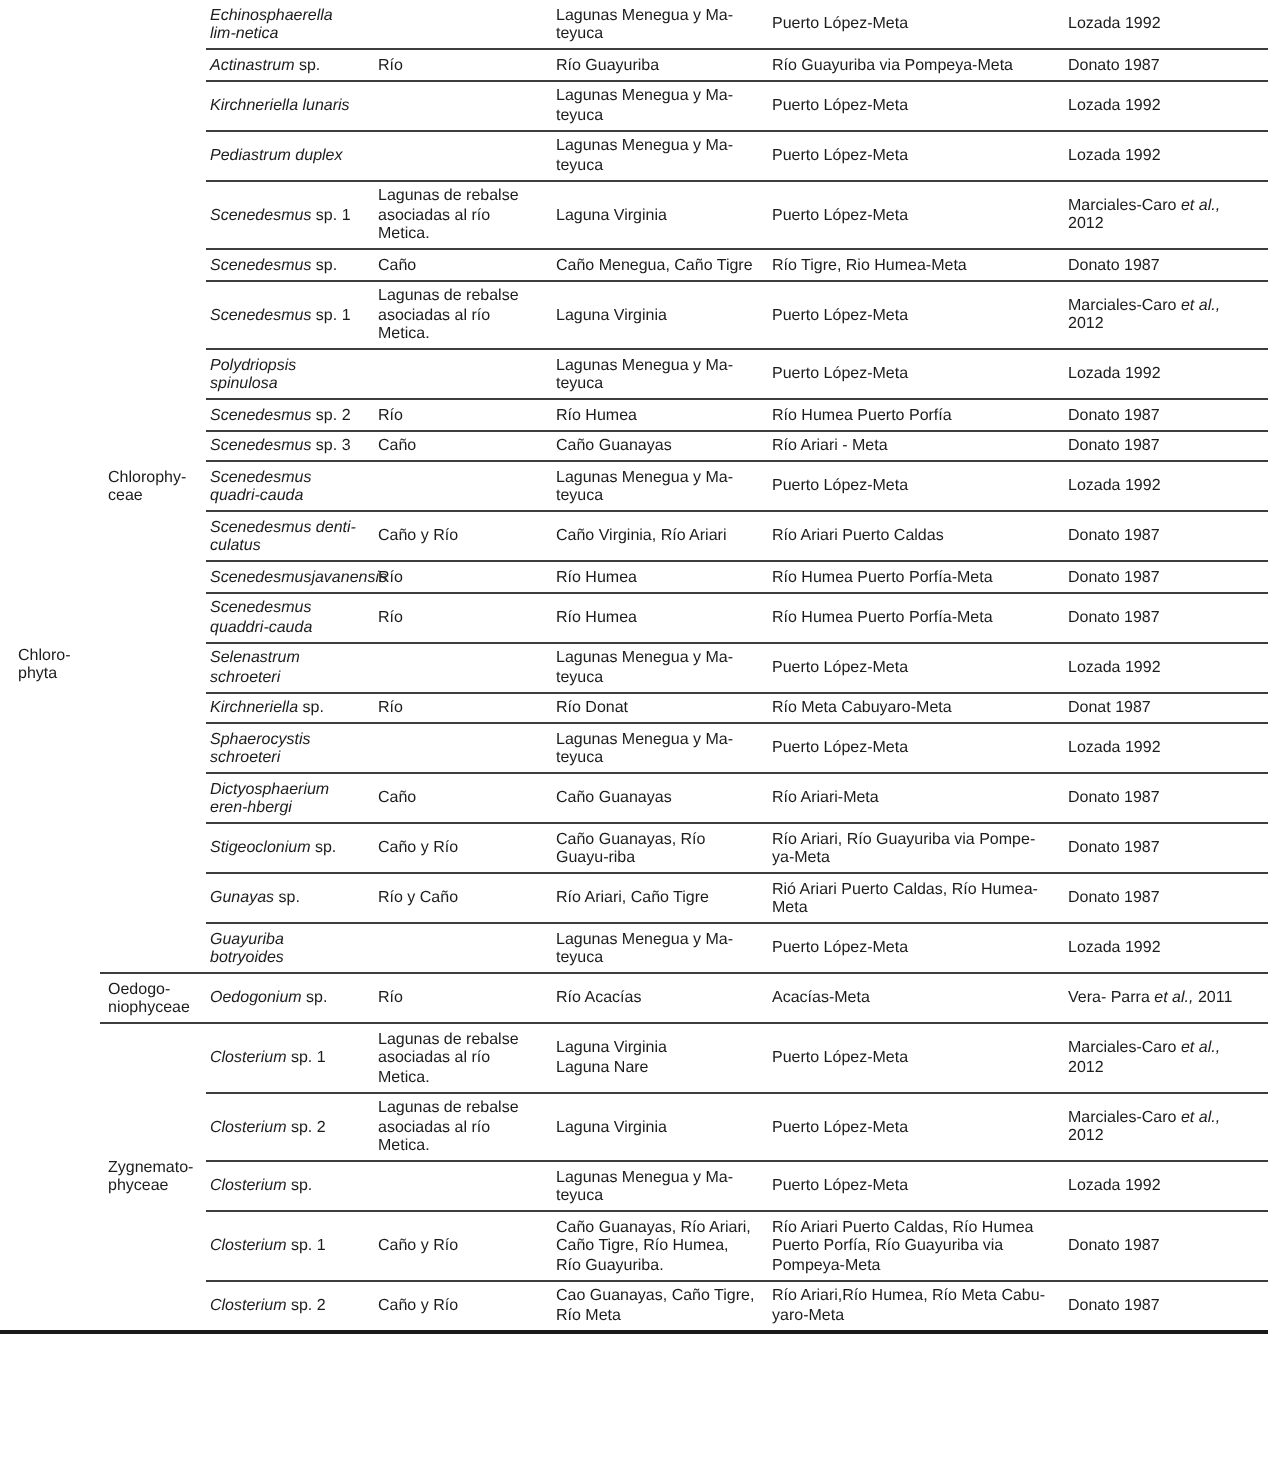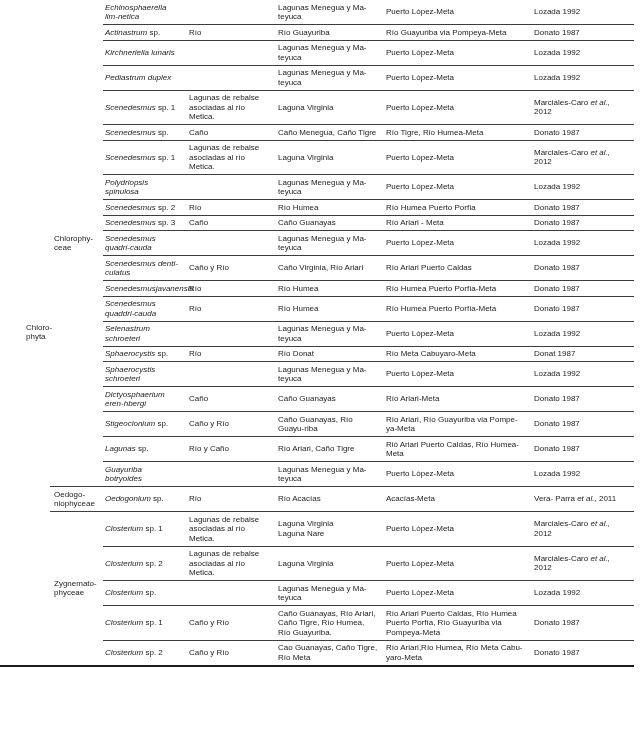--- a/index.html
+++ b/index.html
@@ -14,21 +14,21 @@
   }
   table.taxa {
     border-collapse: collapse;
     table-layout: fixed;
     width: 634px;
     border-bottom: 2.5px solid #1a1a1a;
     font-size: 8px;
     line-height: 9.5px;
   }
   td { vertical-align: middle; padding: 2.5px 6px 2.5px 2px; white-space: pre-line; }
-  td.phylum-cell { padding-left: 26px; vertical-align: middle; }
+  td.phylum-cell { padding-left: 9px; vertical-align: middle; }
   td.class-cell  { padding-left: 4px;  vertical-align: middle; }
   td.bt { border-top: 1px solid #3d3d3d; }
   td i { }
 </style>
 </head>
 <body>
 
 <div class="page">
   <table class="taxa">
     <colgroup>
@@ -142,21 +142,21 @@
           <td class="reference-cell bt">Donato 1987</td>
         </tr>
         <tr>
           <td class="species-cell bt"><i>Selenastrum schroeteri</i></td>
           <td class="habitat-cell bt"></td>
           <td class="waterbodies-cell bt">Lagunas Menegua y Ma-teyuca</td>
           <td class="locality-cell bt">Puerto López-Meta</td>
           <td class="reference-cell bt">Lozada 1992</td>
         </tr>
         <tr>
-          <td class="species-cell bt"><i>Sphaerocystis</i> sp.</td>
+          <td class="species-cell bt"><i>Kirchneriella</i> sp.</td>
           <td class="habitat-cell bt">Río</td>
           <td class="waterbodies-cell bt">Río Donat</td>
           <td class="locality-cell bt">Río Meta Cabuyaro-Meta</td>
           <td class="reference-cell bt">Donat 1987</td>
         </tr>
         <tr>
           <td class="species-cell bt"><i>Sphaerocystis schroeteri</i></td>
           <td class="habitat-cell bt"></td>
           <td class="waterbodies-cell bt">Lagunas Menegua y Ma-teyuca</td>
           <td class="locality-cell bt">Puerto López-Meta</td>
@@ -170,21 +170,21 @@
           <td class="reference-cell bt">Donato 1987</td>
         </tr>
         <tr>
           <td class="species-cell bt"><i>Stigeoclonium</i> sp.</td>
           <td class="habitat-cell bt">Caño y Río</td>
           <td class="waterbodies-cell bt">Caño Guanayas, Río Guayu-riba</td>
           <td class="locality-cell bt">Río Ariari, Río Guayuriba via Pompe-ya-Meta</td>
           <td class="reference-cell bt">Donato 1987</td>
         </tr>
         <tr>
-          <td class="species-cell bt"><i>Lagunas</i> sp.</td>
+          <td class="species-cell bt"><i>Gunayas</i> sp.</td>
           <td class="habitat-cell bt">Río y Caño</td>
           <td class="waterbodies-cell bt">Río Ariari, Caño Tigre</td>
           <td class="locality-cell bt">Rió Ariari Puerto Caldas, Río Humea-Meta</td>
           <td class="reference-cell bt">Donato 1987</td>
         </tr>
         <tr>
           <td class="species-cell bt"><i>Guayuriba botryoides</i></td>
           <td class="habitat-cell bt"></td>
           <td class="waterbodies-cell bt">Lagunas Menegua y Ma-teyuca</td>
           <td class="locality-cell bt">Puerto López-Meta</td>

